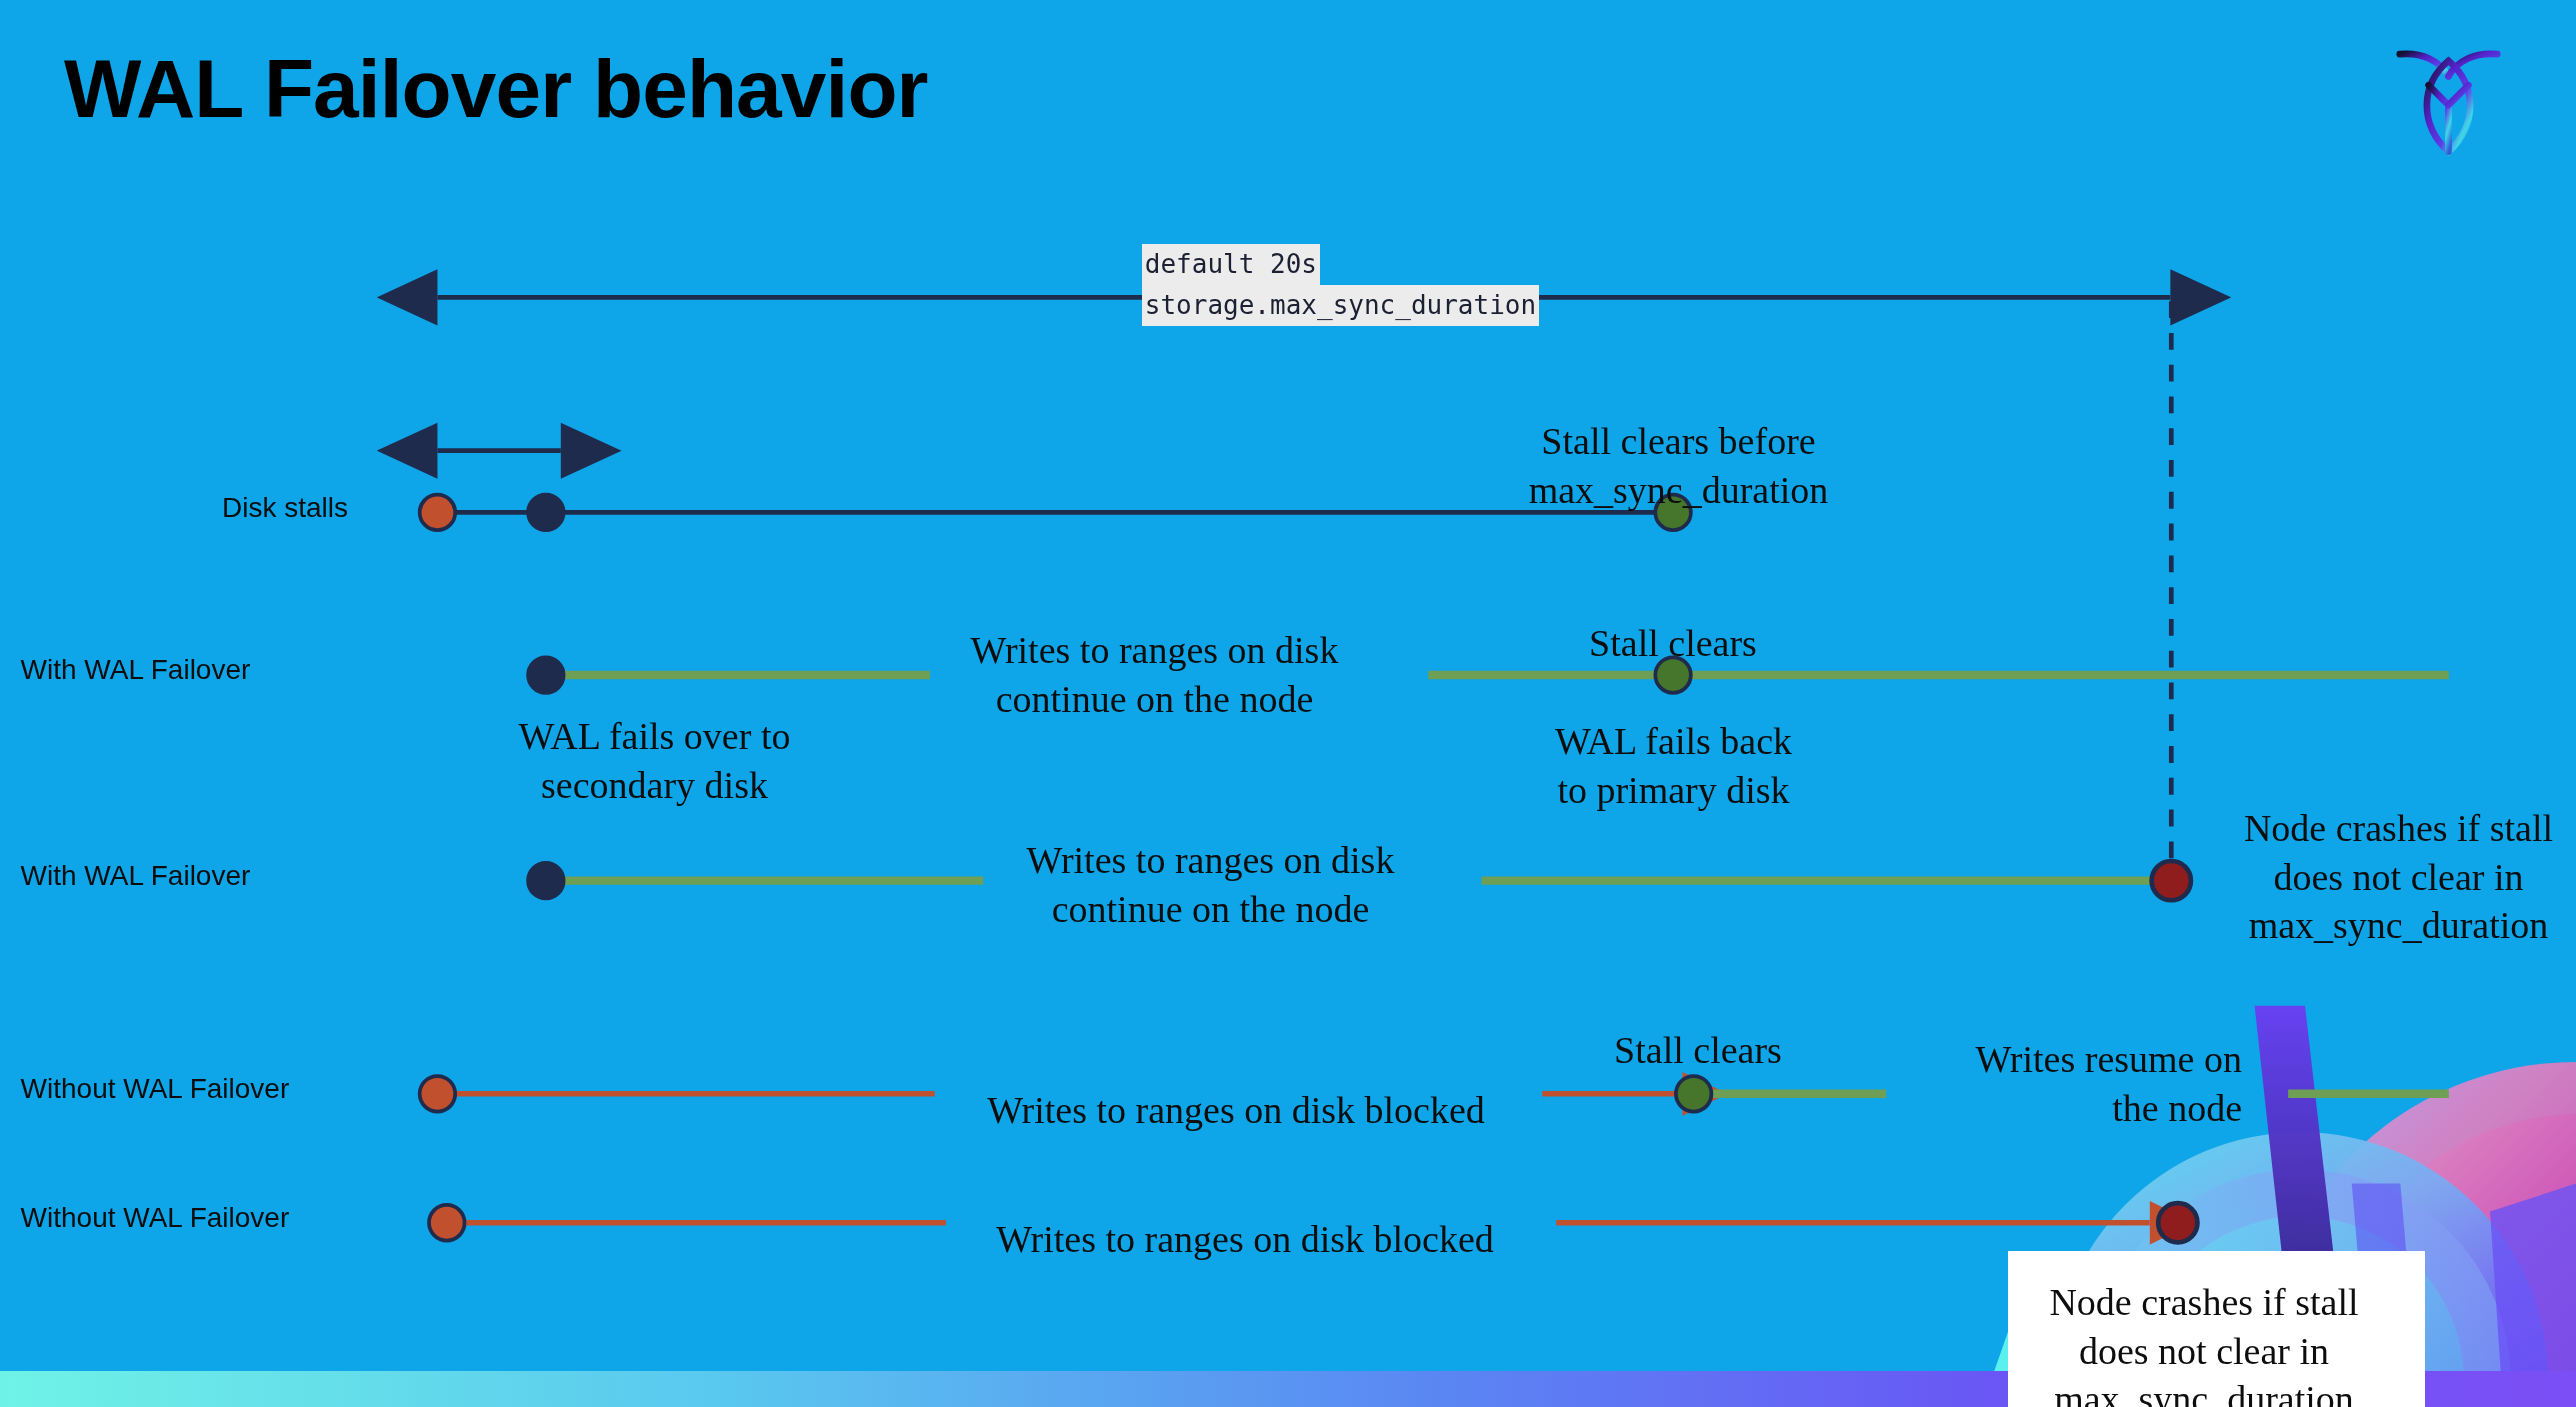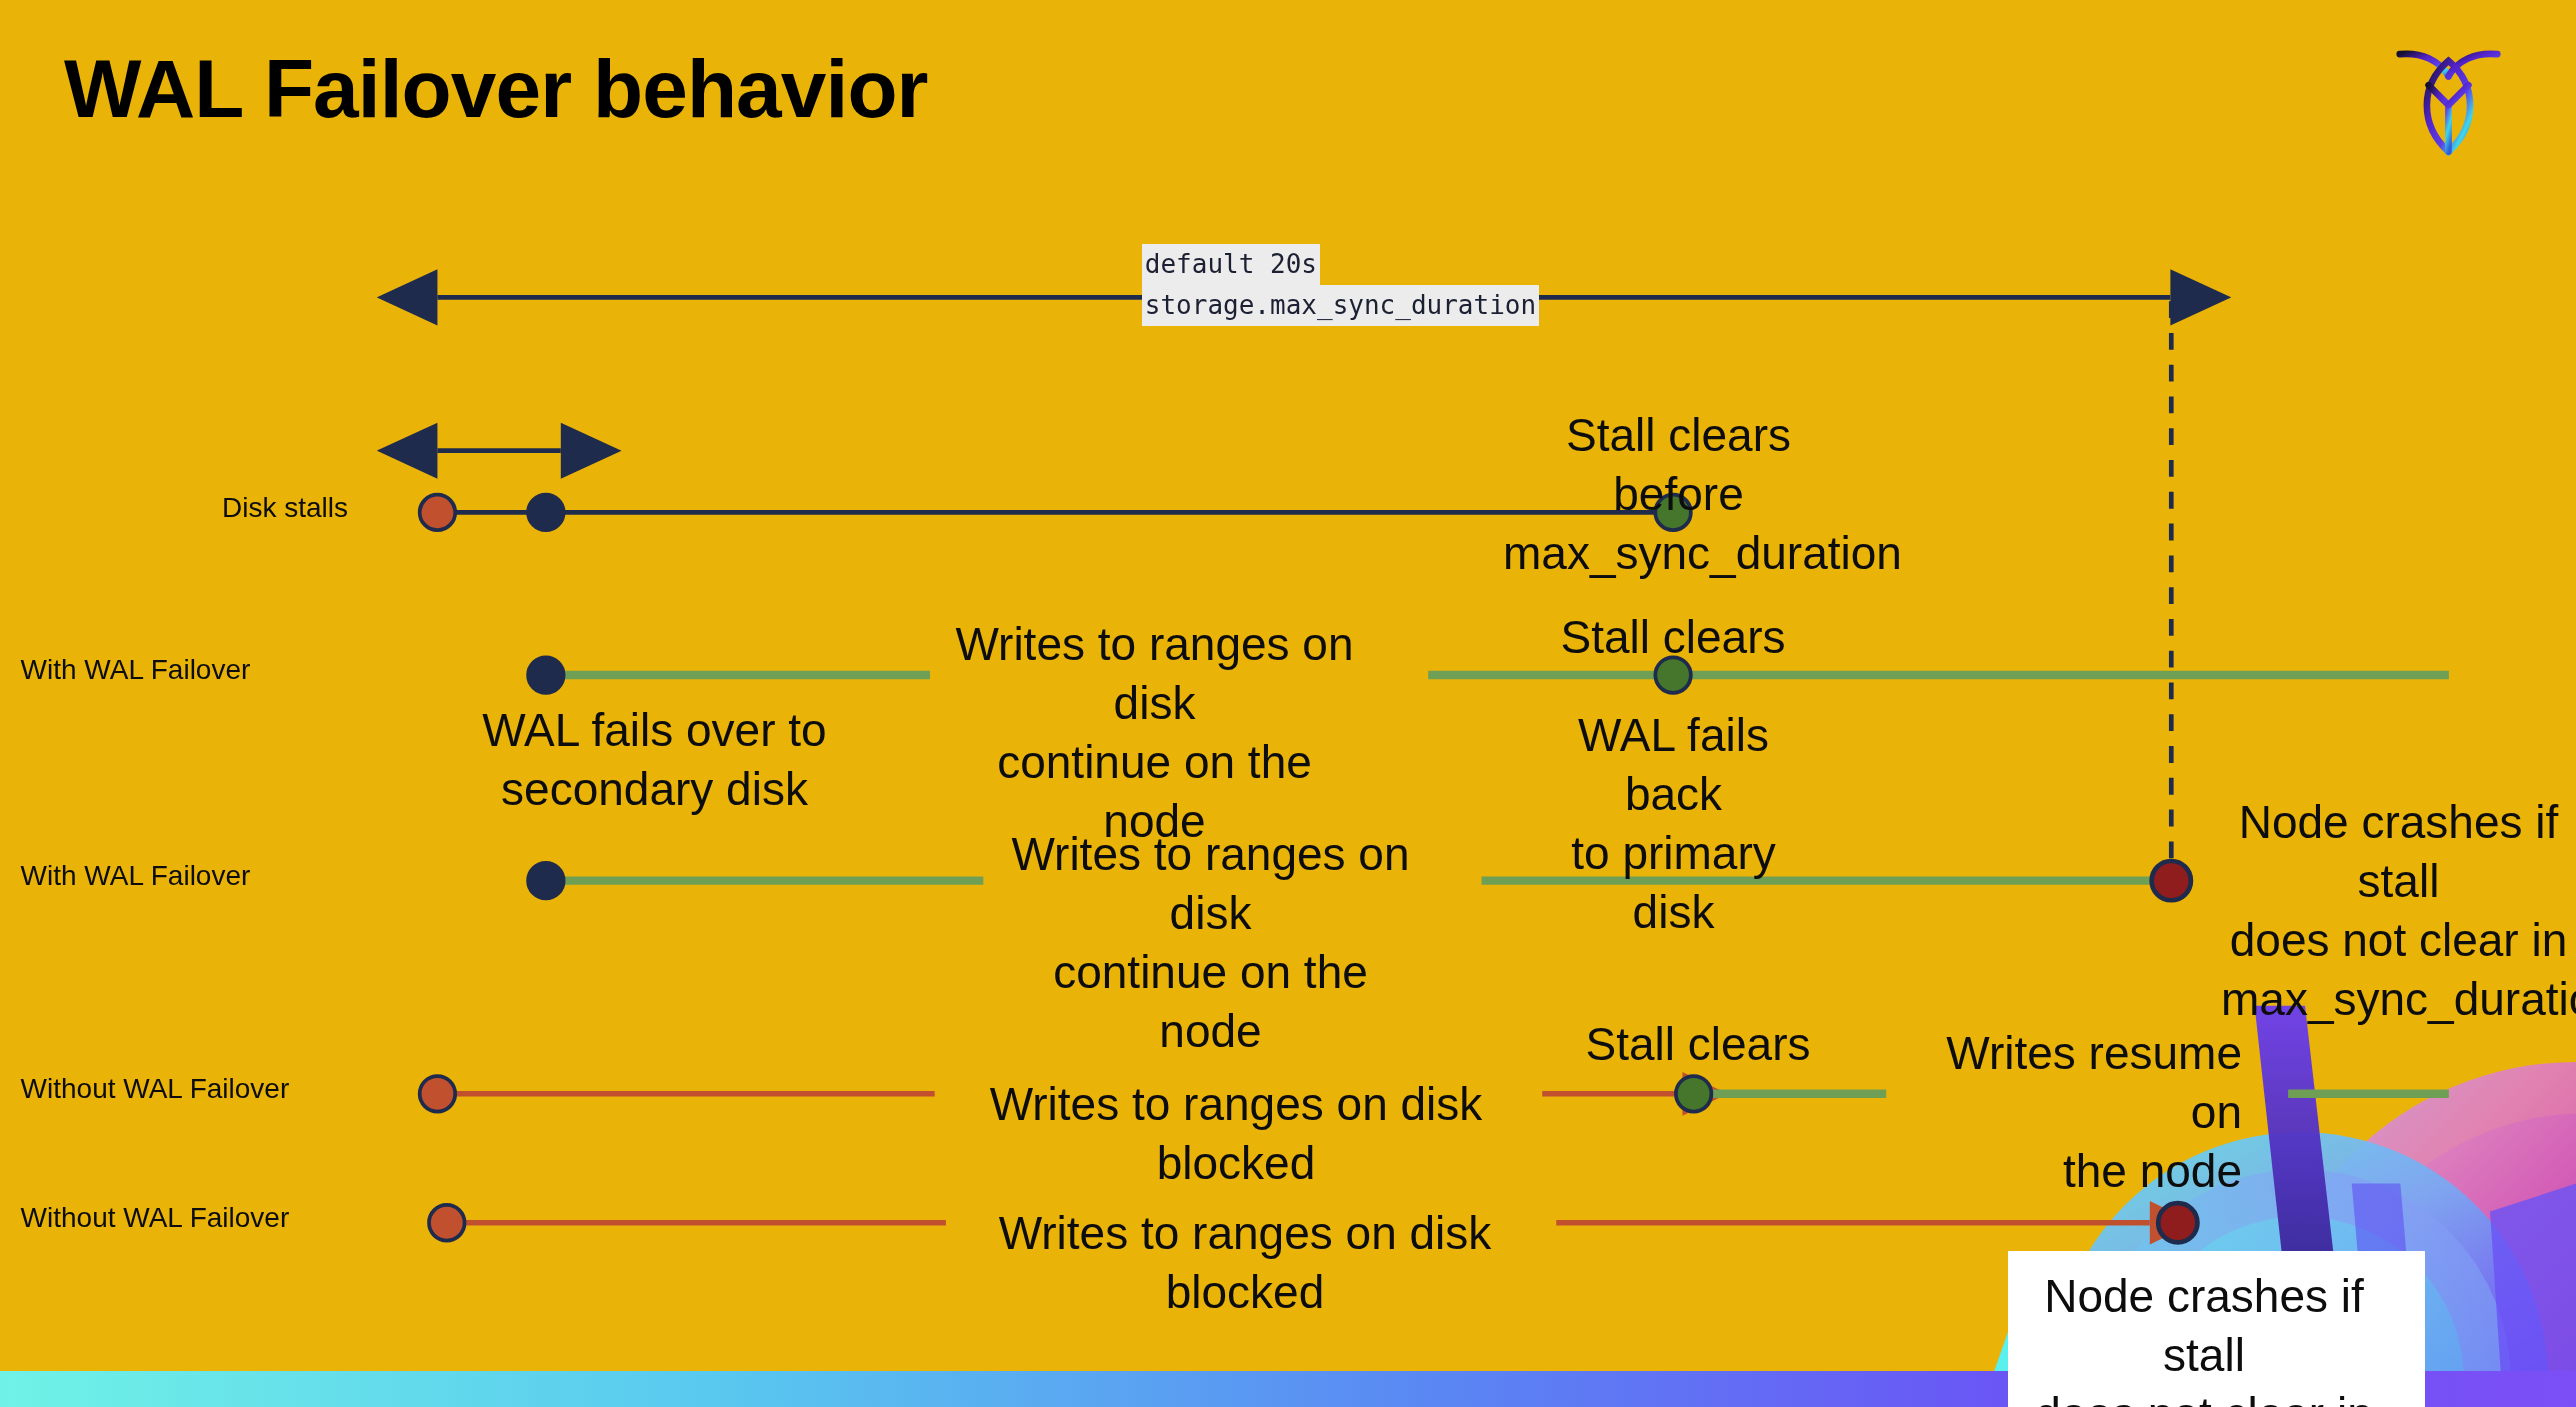--- a/index.html
+++ b/index.html
@@ -10,21 +10,21 @@
   body {
     width: 2576px;
     height: 1408px;
     position: relative;
     overflow: hidden;
     font-family: "Liberation Sans", sans-serif;
   }
   #slide {
     position: absolute;
     inset: 0;
-    background: #eab308;
+    background: #0ea5e9;
     padding-left: 48px;
   }
   
   .slide-title {
     position: absolute;
     left: 64px;
     top: 45px;
     font-family: "Liberation Sans", sans-serif;
     font-weight: bold;
     font-size: 82px;
@@ -69,25 +69,26 @@
   .row-label {
     position: absolute;
     font-family: "Liberation Sans", sans-serif;
     font-size: 28px;
     color: #0d0d0d;
     white-space: nowrap;
   }
   
   .annot {
     position: absolute;
-    font-family: Liberation Sans, sans-serif;
-    font-size: 46px;
+    font-family: Liberation Serif, serif;
+    font-size: 38px;
     line-height: 1.28;
     color: #0d0d0d;
     white-space: pre-line;
+    margin-top: 11px;
   }
   .annot.center { text-align: center; }
   .annot.left   { text-align: center; }
   
   .deco {
     position: absolute;
     right: 0;
     bottom: 0;
     width: 598px;
     height: 505px;

